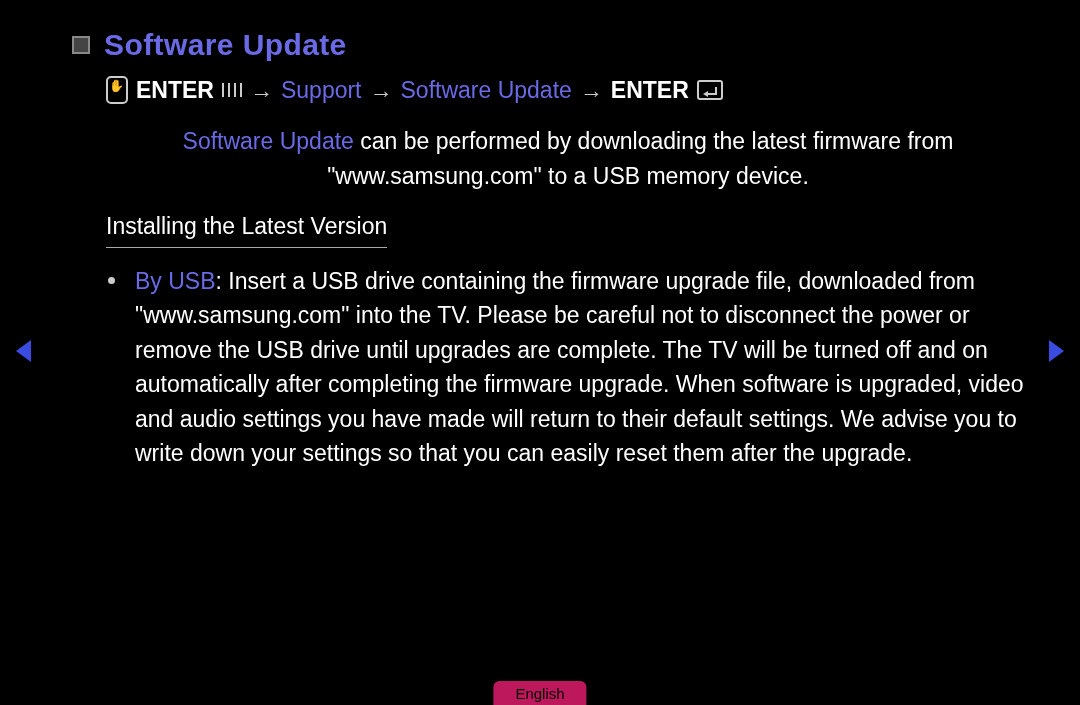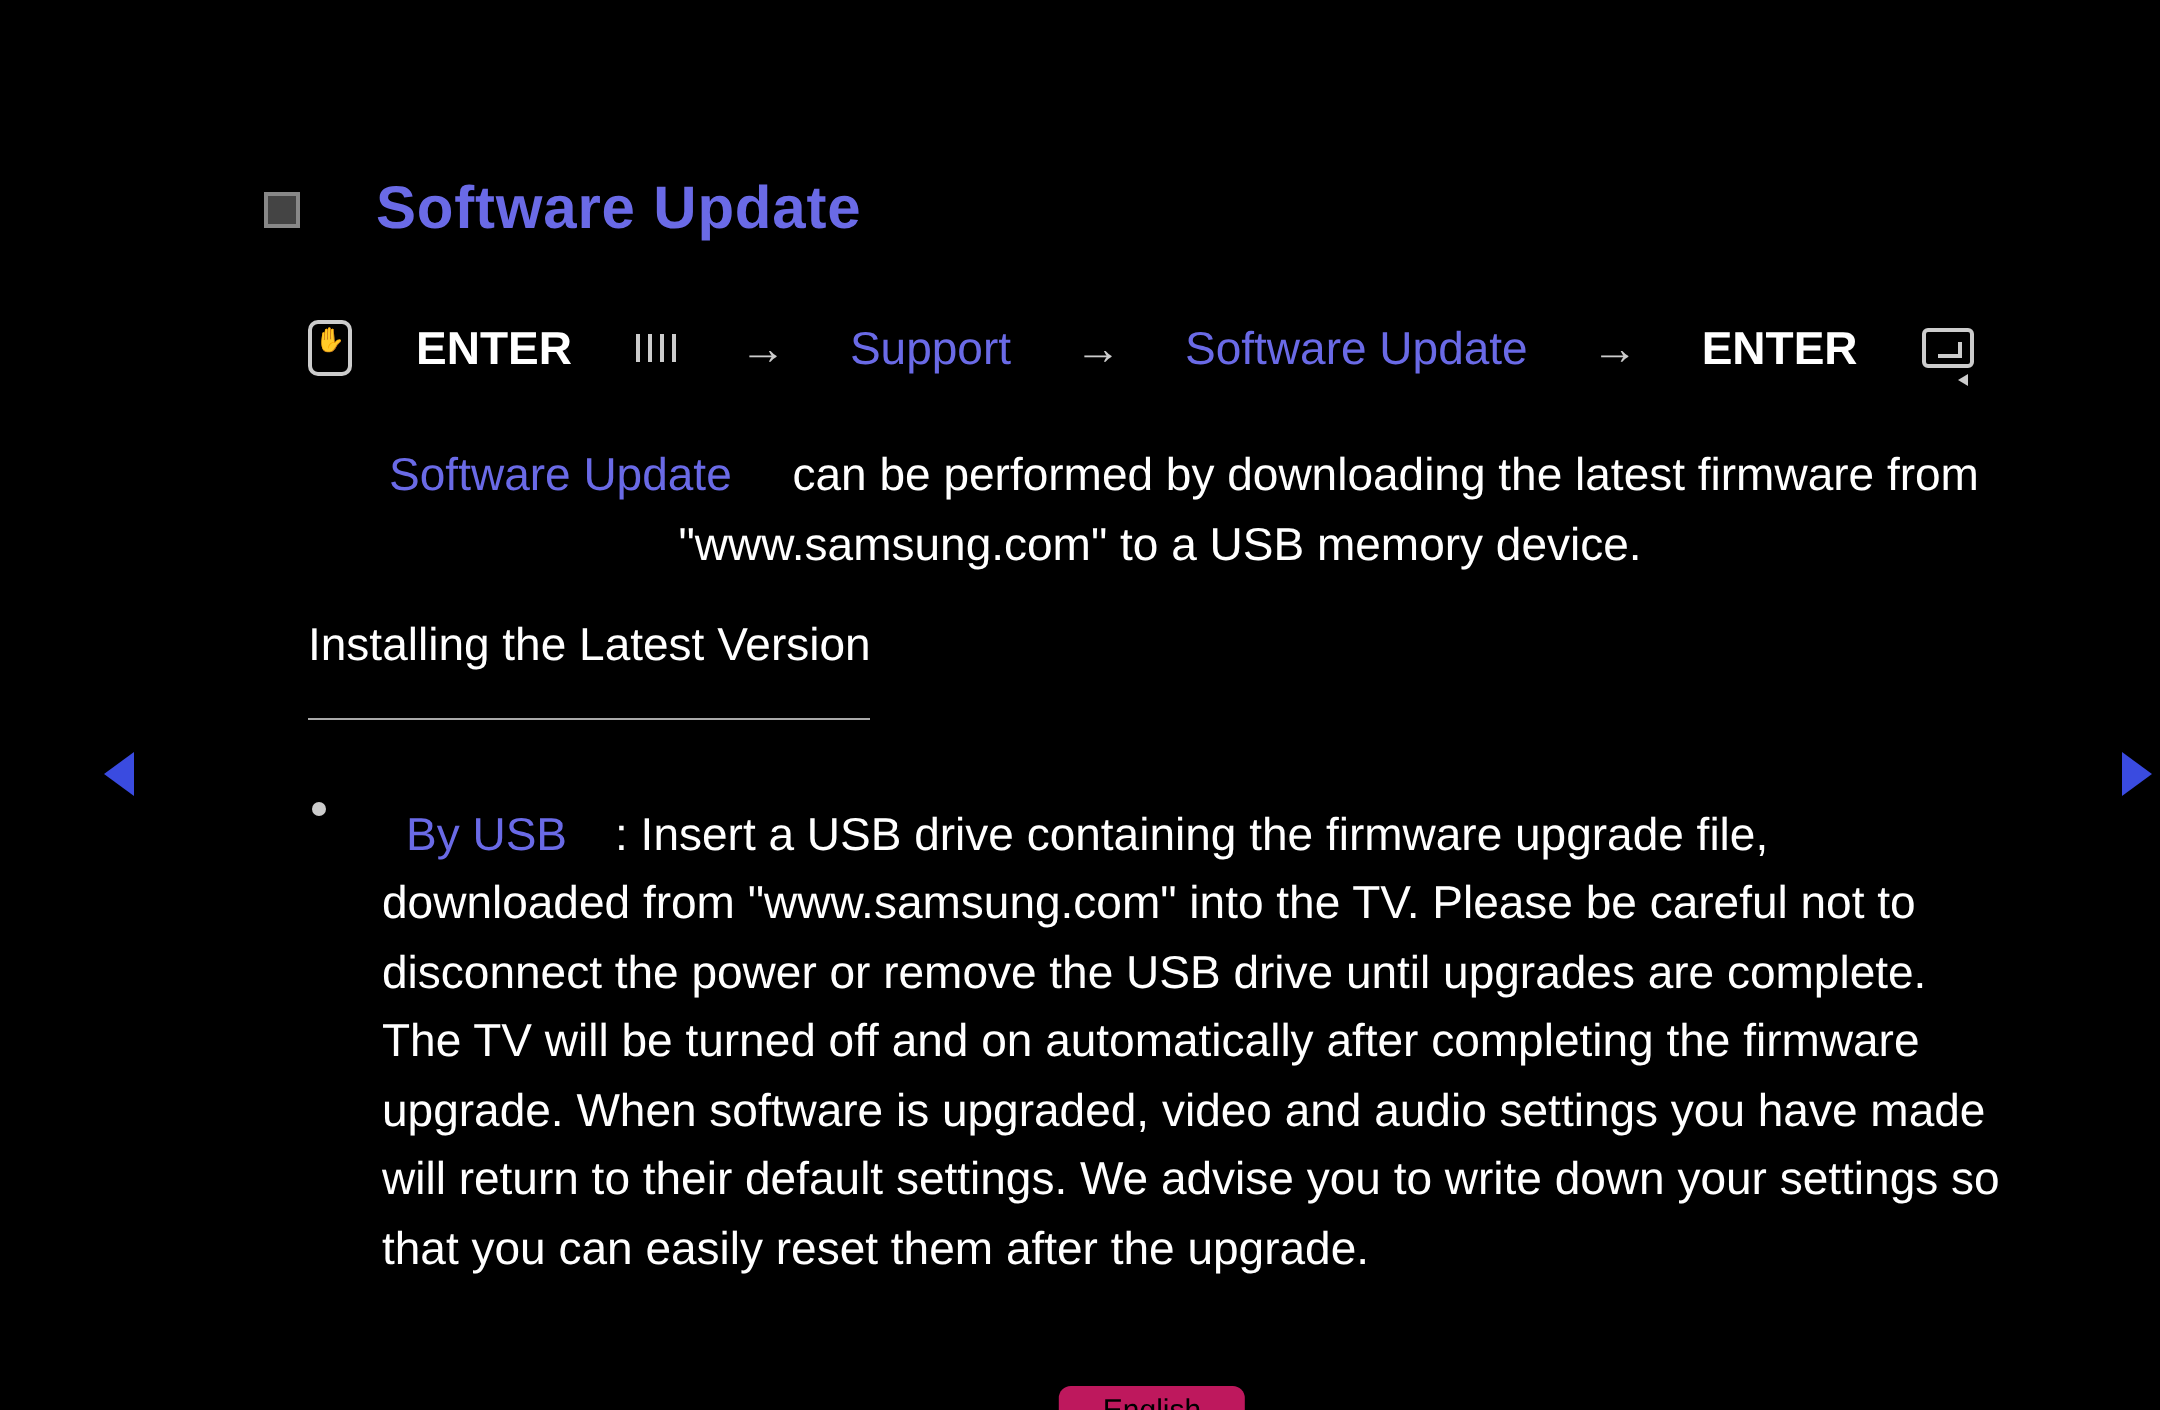--- a/index.html
+++ b/index.html
@@ -1,15 +1,15 @@
 <!DOCTYPE html>
 <html><head>
   <meta charset="utf-8">
   <style>
-    * { margin: 12px; padding: 0; box-sizing: border-box; }
+    * { margin: 0; padding: 0; box-sizing: border-box; }
     html, body {
       width: 1080px;
       height: 705px;
       background: #000;
       color: #fff;
       font-family: "Helvetica Neue", Helvetica, Arial, sans-serif;
       overflow: hidden;
       position: relative;
     }
     .content {
@@ -112,26 +112,26 @@
     }
     .body-block .hl { color: #6a6ae6; font-weight: 500; }
     .para { margin-bottom: 2px; text-align: center; }
     .section-title {
       margin-top: 14px;
       margin-bottom: 16px;
       font-size: 23px;
       font-weight: 400;
       display: inline-block;
       border-bottom: 1px solid #aaa;
-      padding-bottom: 19px;
+      padding-bottom: 3px;
     }
     .bullet-item {
       display: flex;
       align-items: flex-start;
-      gap: 4px;
+      gap: 20px;
       margin-left: 2px;
     }
     .bullet-dot {
       width: 7px; height: 7px;
       background: #ccc;
       border-radius: 50%;
       margin-top: 13px;
       flex: 0 0 auto;
     }
     .bullet-text {

